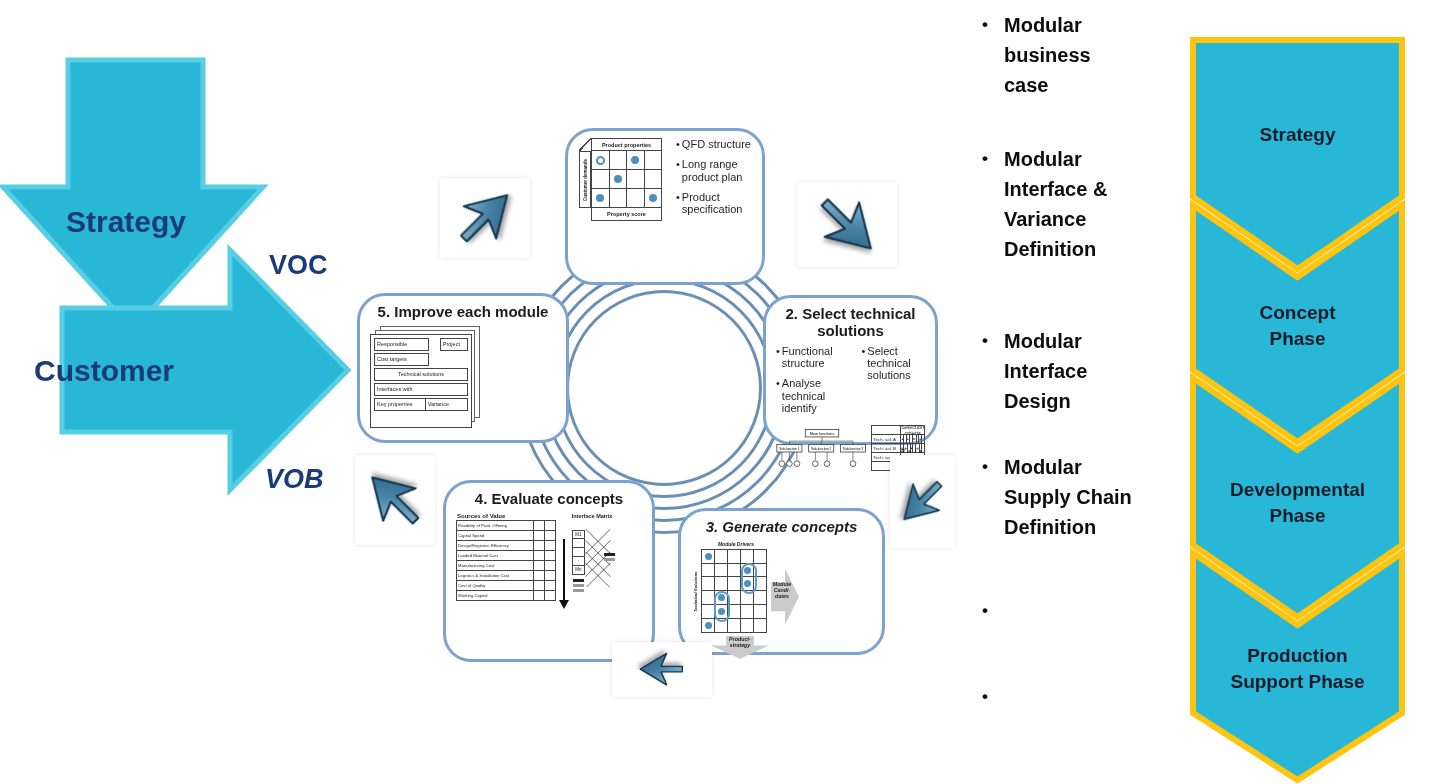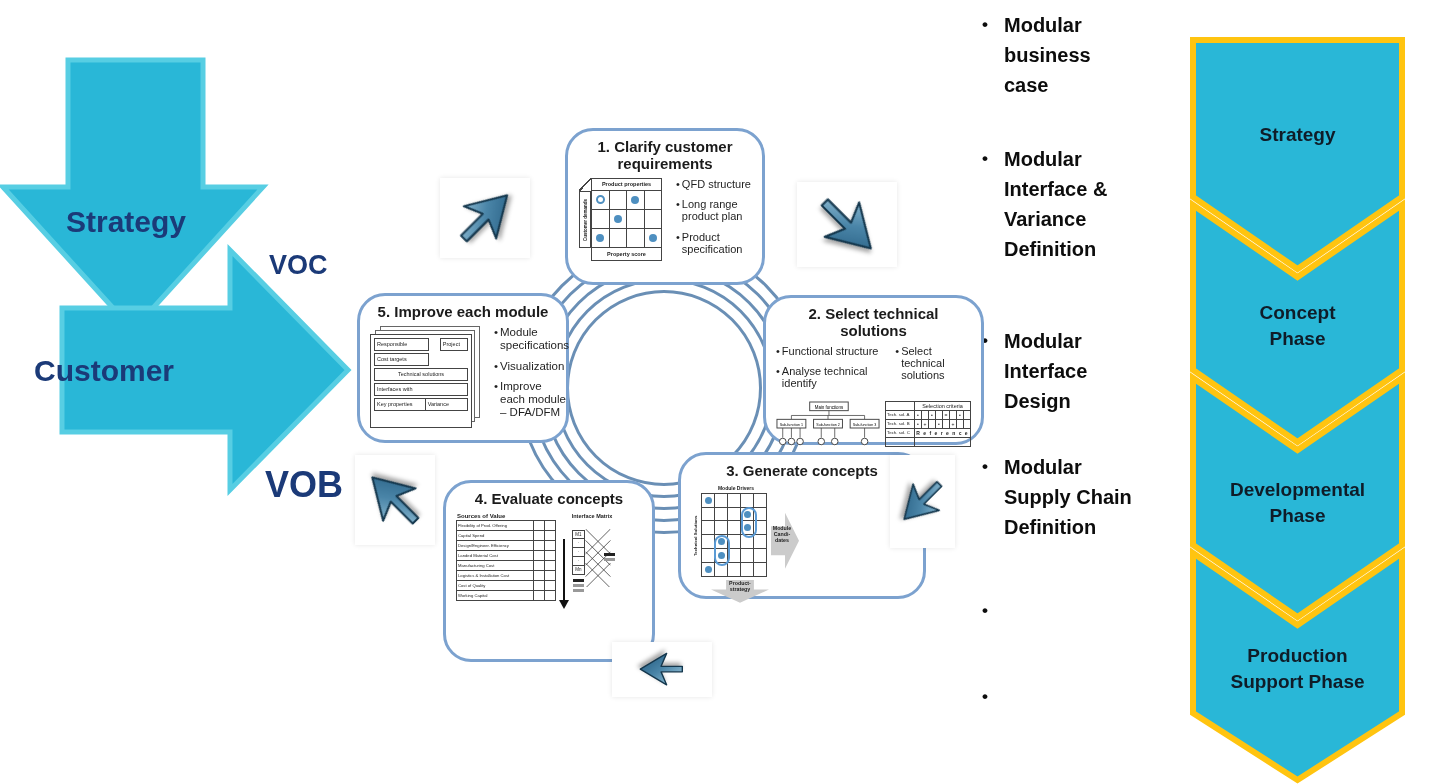--- a/index.html
+++ b/index.html
@@ -7,33 +7,33 @@
        font-family:"Liberation Sans",sans-serif;color:#1b1b1b;}
   .abs{position:absolute;}
   .pre{white-space:pre-line;}
 
   
   #left-arrows{left:0;top:40px;}
   .big-lbl{position:absolute;font-weight:bold;color:#1b3a78;text-align:center;}
   #lbl-strategy{left:52px;top:205px;width:148px;font-size:30px;}
   #lbl-customer{left:18px;top:354px;width:172px;font-size:30px;}
   #lbl-voc{left:269px;top:250px;font-size:27px;}
-  #lbl-vob{left:265px;top:464px;font-size:36px;}
+  #lbl-vob{left:265px;top:464px;font-size:27px;font-style:italic;}
 
   
   .ring{position:absolute;border:3px solid #6a8fb5;border-radius:50%;z-index:0;}
   #center-blank{left:593px;top:335px;width:135px;height:85px;background:#fff;z-index:1;}
 
   
   .step{position:absolute;background:#fff;border:3px solid #7ca2cf;border-radius:28px;
         box-sizing:border-box;padding:7px 10px;z-index:2;}
   #step1{left:565px;top:128px;width:200px;height:157px;}
-  #step2{left:763px;top:295px;width:221px;height:150px;}
+  #step2{left:763px;top:295px;width:175px;height:150px;}
   #step5{left:357px;top:293px;width:212px;height:150px;}
-  #step3{left:678px;top:452px;width:248px;height:147px;}
+  #step3{left:678px;top:508px;width:207px;height:147px;font-style:italic;}
   #step4{left:443px;top:480px;width:212px;height:182px;}
   .step-title{text-align:center;font-weight:bold;font-size:15px;line-height:1.12;margin:1px 0 5px;}
   .step-body{display:flex;gap:6px;align-items:flex-start;}
   .bullets{list-style:none;margin:0;padding:0;font-size:11px;line-height:1.12;color:#1f1f1f;}
   .bullets li{display:flex;margin-bottom:8px;}
   .bullets li::before{content:"\2022";margin-right:2px;}
 
   
   .qfd{position:relative;width:92px;height:86px;flex:none;font-weight:bold;color:#222;}
   .qfd-top{position:absolute;left:13px;top:0;width:71px;height:13px;border:1px solid #444;
@@ -49,21 +49,21 @@
   .qfd-grid span{border:1px solid #444;border-left:none;border-top:none;position:relative;}
   .qfd-grid span:nth-child(-n+4){border-top:none;}
   .dot::after{content:"";position:absolute;inset:0;margin:auto;width:8px;height:8px;
               border-radius:50%;background:#4e8fc0;}
   .dot-h::after{content:"";position:absolute;inset:0;margin:auto;width:5px;height:5px;
                 border-radius:50%;background:#fff;border:2px solid #4e8fc0;}
   .qfd-bottom{position:absolute;left:13px;top:70px;width:71px;height:13px;border:1px solid #444;
               border-top:none;font-size:5.5px;display:flex;align-items:center;justify-content:center;box-sizing:border-box;}
 
   
-  .s2-bul{display:flex;gap:14px;font-size:11px;}
+  .s2-bul{display:flex;gap:5px;font-size:11px;}
   .s2-gfx{display:flex;gap:5px;margin-top:3px;align-items:flex-start;}
   .sel{flex:1;border:1px solid #444;font-size:4.4px;color:#222;}
   .sel-hrow,.sel-row{display:flex;height:8px;border-bottom:1px solid #444;align-items:stretch;}
   .sel-row:last-child,.sel-hrow:nth-last-child(1){border-bottom:none;}
   .sel-lab{width:27px;flex:none;padding-left:1px;display:flex;align-items:center;}
   .sel-head{flex:1;text-align:center;font-size:5.5px;border-left:1px solid #444;
             display:flex;align-items:center;justify-content:center;}
   .sel-c{flex:1;border-left:1px solid #444;display:flex;align-items:center;justify-content:center;font-size:5px;}
   .sel-ref{flex:1;border-left:1px solid #444;display:flex;align-items:center;justify-content:center;
            font-weight:bold;font-size:5px;letter-spacing:1px;}
@@ -173,21 +173,20 @@
 <div>
   <span class="ring" style="left:566px;top:290px;width:190px;height:190px;"></span>
   <span class="ring" style="left:554px;top:278px;width:214px;height:214px;"></span>
   <span class="ring" style="left:542px;top:266px;width:238px;height:238px;"></span>
   <span class="ring" style="left:530px;top:254px;width:262px;height:262px;"></span>
   <span class="ring" style="left:518px;top:242px;width:286px;height:286px;"></span>
 </div>
 <div class="abs" id="center-blank"></div>
 
 <div class="step" id="step1">
-  <div class="step-title">1. Clarify customer requirements</div>
   <div class="step-body">
     <div class="qfd">
       <div class="qfd-diag"></div>
       <div class="qfd-top">Product properties</div>
       <div class="qfd-left">Customer demands</div>
       <div class="qfd-grid">
         <span class="dot-h"></span>
           <span></span>
           <span class="dot"></span>
           <span></span>
@@ -299,25 +298,20 @@
           </div>
         <div class="c-row">
             <span class="c-cell" style="width:100%;">Interfaces with</span>
           </div>
         <div class="c-row" style="gap:0;">
           <span class="c-cell" style="width:55%;">Key properties</span>
           <span class="c-cell" style="width:45%;border-left:none;">Variance</span>
         </div>
       </div>
     </div>
-    <ul class="bullets" style="font-size:11.5px;">
-      <li>Module specifications</li>
-      <li>Visualization</li>
-      <li>Improve each module – DFA/DFM</li>
-    </ul>
   </div>
 </div>
 
 <div class="step" id="step3">
   <div class="step-title">3. Generate concepts</div>
   <div class="step-body">
     <div class="mim">
       <div class="mim-top">Module Drivers</div>
       <div class="mim-left">Technical Solutions</div>
       <div class="mim-grid">

